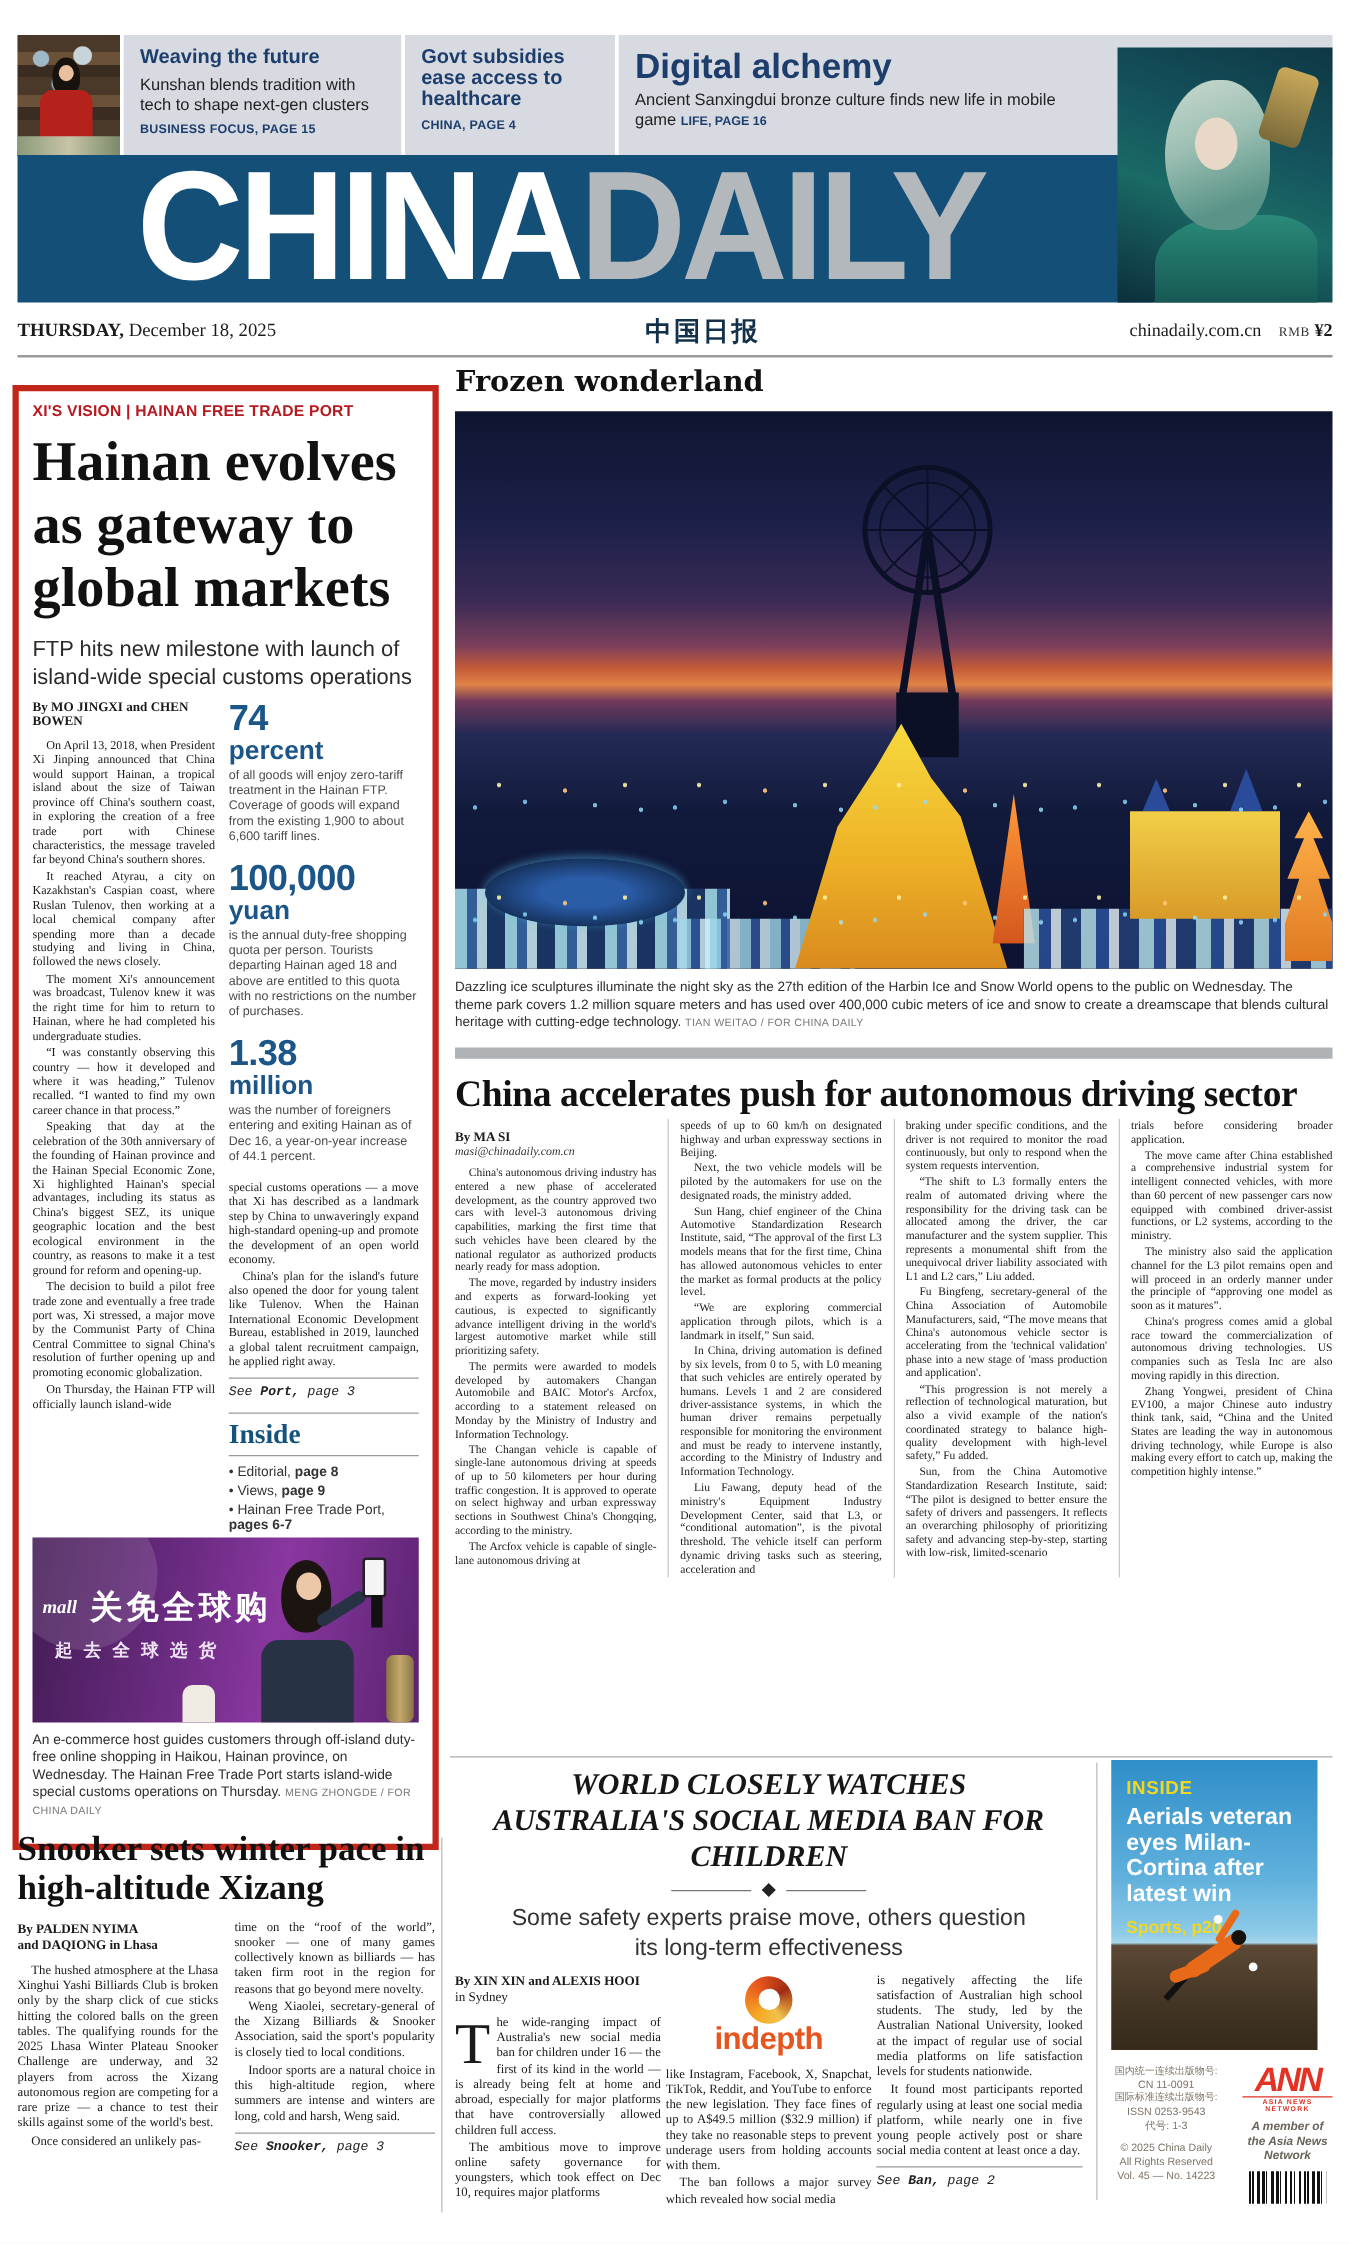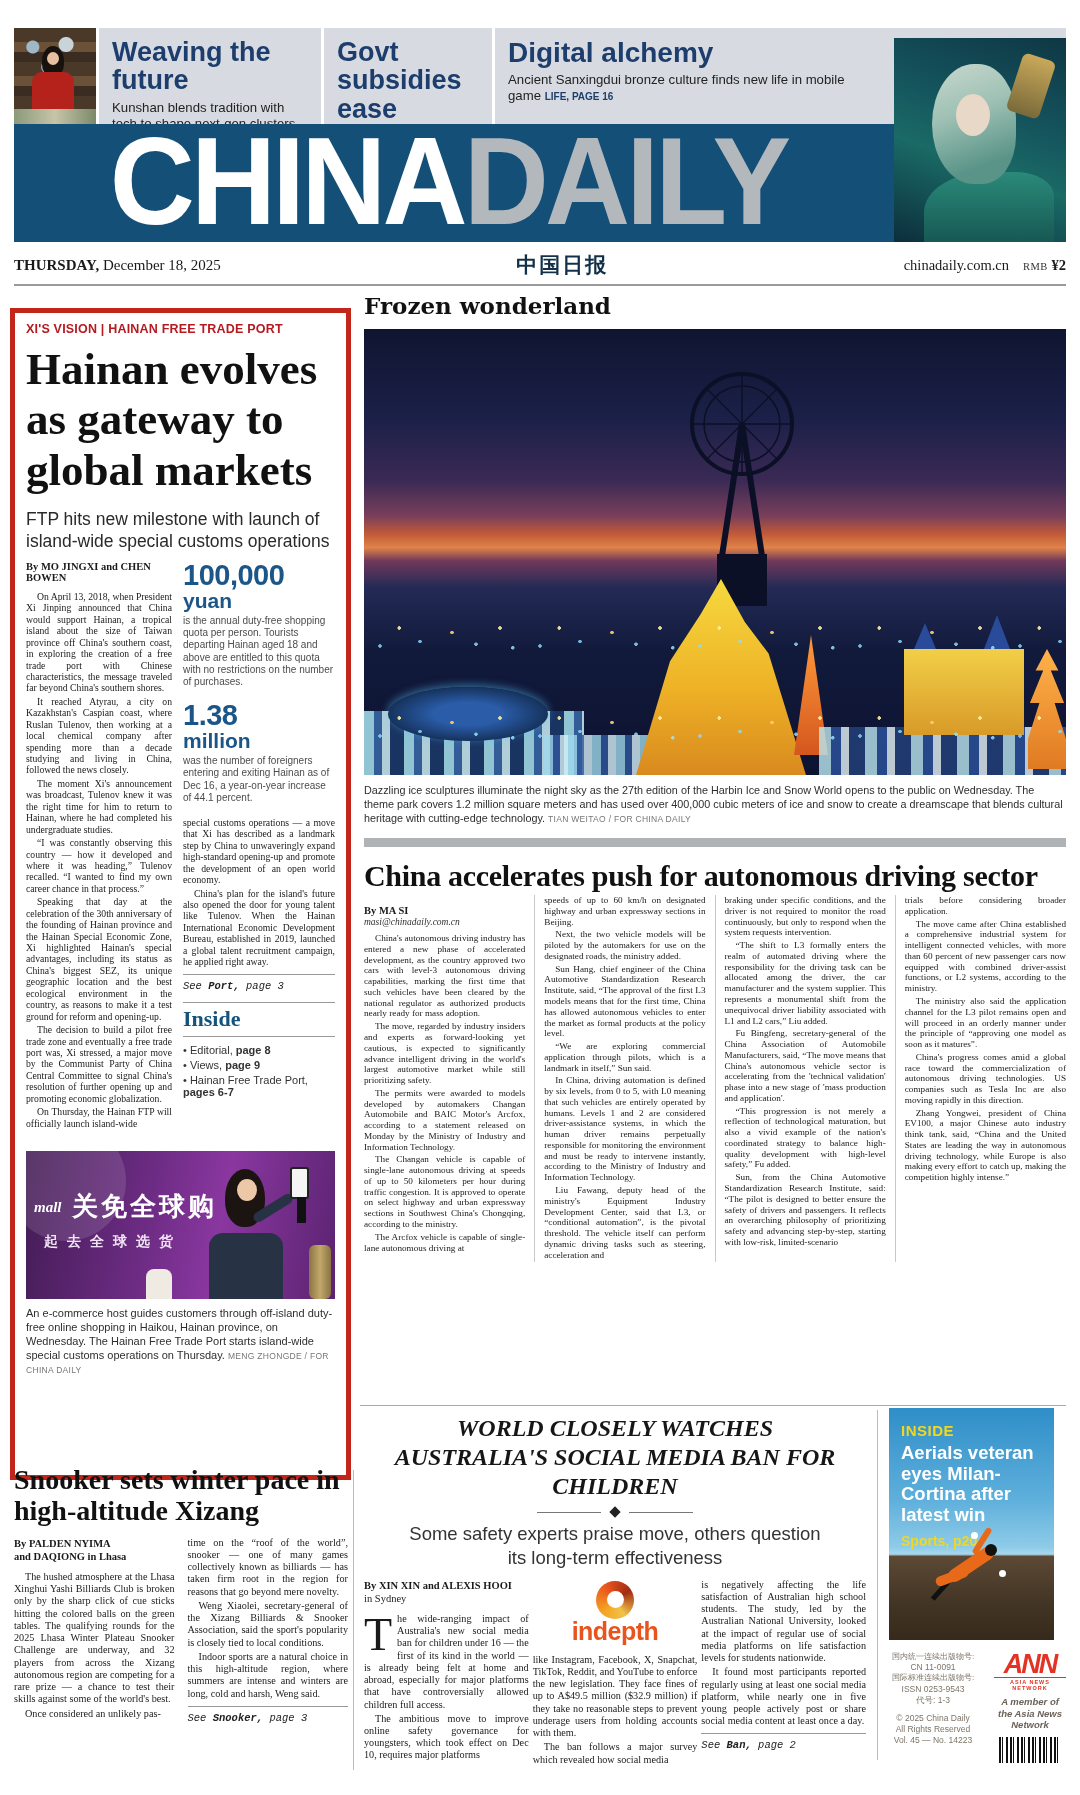--- a/index.html
+++ b/index.html
@@ -12,21 +12,21 @@
   .t-photo .shelfitems{position:absolute;top:4px;left:4px;width:74px;height:50px;
     background:radial-gradient(circle at 20% 30%,#9fb8c8 0 6px,transparent 7px),radial-gradient(circle at 65% 25%,#c8d4da 0 7px,transparent 8px),radial-gradient(circle at 40% 70%,#8aa4b8 0 6px,transparent 7px);}
   .t-photo .lady-hair{position:absolute;top:18px;left:28px;width:22px;height:30px;border-radius:50% 50% 40% 40%;background:#17120e;}
   .t-photo .lady-face{position:absolute;top:24px;left:33px;width:12px;height:13px;border-radius:50%;background:#e8c0a0;}
   .t-photo .lady-body{position:absolute;top:44px;left:18px;width:42px;height:38px;border-radius:10px 10px 0 0;background:#b5221c;}
   .t-photo .loom{position:absolute;bottom:0;left:0;width:82px;height:16px;background:linear-gradient(90deg,#8a9a7a,#c8c4a8 50%,#7a8a6a);}
   .tz{padding:10px 13px 0 13px;border-left:3px solid #fff;}
   .tz.t1{flex:0 0 196px;}
   .tz.t2{flex:0 0 142px;}
   .tz.t3{flex:1;}
-  .tz h3{margin:0 0 5px 0;font-family:"Liberation Sans",sans-serif;font-weight:700;color:#1d3e6d;font-size:27px;line-height:1.05;}
+  .tz h3{margin:0 0 5px 0;font-family:"Liberation Sans",sans-serif;font-weight:700;color:#1d3e6d;font-size:16px;line-height:1.05;}
   .tz.t3 h3{font-size:28px;}
   .tz p{margin:0;font-family:"Liberation Sans",sans-serif;font-size:13.2px;line-height:1.2;color:#222;}
   .tz .ref{margin-top:7px;font-family:"Liberation Sans",sans-serif;font-weight:700;font-size:10px;color:#1d3e6d;letter-spacing:.2px;}
   .ref-inline{font-family:"Liberation Sans",sans-serif;font-weight:700;font-size:10px;color:#1d3e6d;}
   
   .char-art{position:absolute;top:38px;right:14px;width:172px;height:204px;z-index:5;overflow:hidden;
     background:linear-gradient(200deg,#0e3744 0%,#14525c 35%,#1a6a66 60%,#0c2e3c 100%);}
   .char-art .hair{position:absolute;top:26px;left:38px;width:84px;height:120px;border-radius:50% 45% 40% 50%;
     background:linear-gradient(160deg,#c8d8ce 0%,#9ec0b4 40%,#5a9488 80%);}
   .char-art .face{position:absolute;top:56px;left:62px;width:34px;height:42px;border-radius:50%;background:#e8d8c8;}
@@ -67,21 +67,21 @@
   .stat .d{margin-top:3px;font-family:"Liberation Sans",sans-serif;font-size:10px;line-height:1.22;color:#4c4c4c;}
   .see{border-top:1px solid #999;margin-top:6px;padding-top:5px;font-size:10.5px;font-style:italic;color:#222;font-family:Liberation Mono, monospace;}
   .see b{font-style:italic;}
   .inside-sec{margin-top:10px;border-top:1px solid #999;}
   .inside-title{font-weight:700;color:#14537e;font-size:22px;padding:3px 0 4px 0;border-bottom:1px solid #999;}
   .inside-list{list-style:none;margin:7px 0 0 0;padding:0;font-family:"Liberation Sans",sans-serif;font-size:11px;color:#333;}
   .inside-list li{margin-bottom:3px;}
   .inside-list li::before{content:"• ";}
   .inside-list b{font-weight:700;}
   
-  .lead-photo{position:relative;margin-top:20px;width:100%;height:148px;overflow:hidden;
+  .lead-photo{position:relative;margin-top:1px;width:100%;height:148px;overflow:hidden;
     background:linear-gradient(100deg,#431c55 0%,#6d2c84 40%,#8a37a0 62%,#5a2370 100%);}
   .lp-circle{position:absolute;top:-30px;left:-20px;width:120px;height:120px;border-radius:50%;background:rgba(255,255,255,.12);}
   .lp-brand{position:absolute;top:48px;left:8px;color:#fff;font-style:italic;font-weight:700;font-size:15px;font-family:"Liberation Serif",serif;}
   .lp-cn1{position:absolute;top:38px;left:46px;color:#fff;font-weight:700;font-size:26px;letter-spacing:3px;font-family:"Liberation Sans",sans-serif;}
   .lp-cn2{position:absolute;top:82px;left:18px;color:#f0e4f4;font-weight:700;font-size:14px;letter-spacing:9px;font-family:"Liberation Sans",sans-serif;}
   .lp-hair{position:absolute;top:18px;right:70px;width:40px;height:58px;border-radius:50% 50% 45% 45%;background:#1c1410;}
   .lp-face{position:absolute;top:28px;right:78px;width:20px;height:22px;border-radius:50%;background:#ecc8a8;}
   .lp-body{position:absolute;bottom:0;right:52px;width:74px;height:66px;border-radius:14px 14px 0 0;background:#273244;}
   .lp-arm{position:absolute;top:52px;right:40px;width:44px;height:10px;transform:rotate(-32deg);background:#273244;border-radius:5px;}
   .lp-phone{position:absolute;top:16px;right:26px;width:15px;height:28px;background:#f4f4f4;border:2px solid #222;border-radius:3px;}
@@ -249,20 +249,25 @@
             <p>It reached Atyrau, a city on Kazakhstan's Caspian coast, where Ruslan Tulenov, then working at a local chemical company after spending more than a decade studying and living in China, followed the news closely.</p>
             <p>The moment Xi's announcement was broadcast, Tulenov knew it was the right time for him to return to Hainan, where he had completed his undergraduate studies.</p>
             <p>“I was constantly observing this country — how it developed and where it was heading,” Tulenov recalled. “I wanted to find my own career chance in that process.”</p>
             <p>Speaking that day at the celebration of the 30th anniversary of the founding of Hainan province and the Hainan Special Economic Zone, Xi highlighted Hainan's special advantages, including its status as China's biggest SEZ, its unique geographic location and the best ecological environment in the country, as reasons to make it a test ground for reform and opening-up.</p>
             <p>The decision to build a pilot free trade zone and eventually a free trade port was, Xi stressed, a major move by the Communist Party of China Central Committee to signal China's resolution of further opening up and promoting economic globalization.</p>
             <p>On Thursday, the Hainan FTP will officially launch island-wide</p>
           </div>
       </div>
       <div class="lead-c2">
         <div class="stat">
+          <div class="v">74</div>
+          <div class="u">percent</div>
+          <div class="d">of all goods will enjoy zero-tariff treatment in the Hainan FTP. Coverage of goods will expand from the existing 1,900 to about 6,600 tariff lines.</div>
+        </div>
+        <div class="stat">
           <div class="v">100,000</div>
           <div class="u">yuan</div>
           <div class="d">is the annual duty-free shopping quota per person. Tourists departing Hainan aged 18 and above are entitled to this quota with no restrictions on the number of purchases.</div>
         </div>
         <div class="stat">
           <div class="v">1.38</div>
           <div class="u">million</div>
           <div class="d">was the number of foreigners entering and exiting Hainan as of Dec 16, a year-on-year increase of 44.1 percent.</div>
         </div>
         <div class="body-list noind1">

